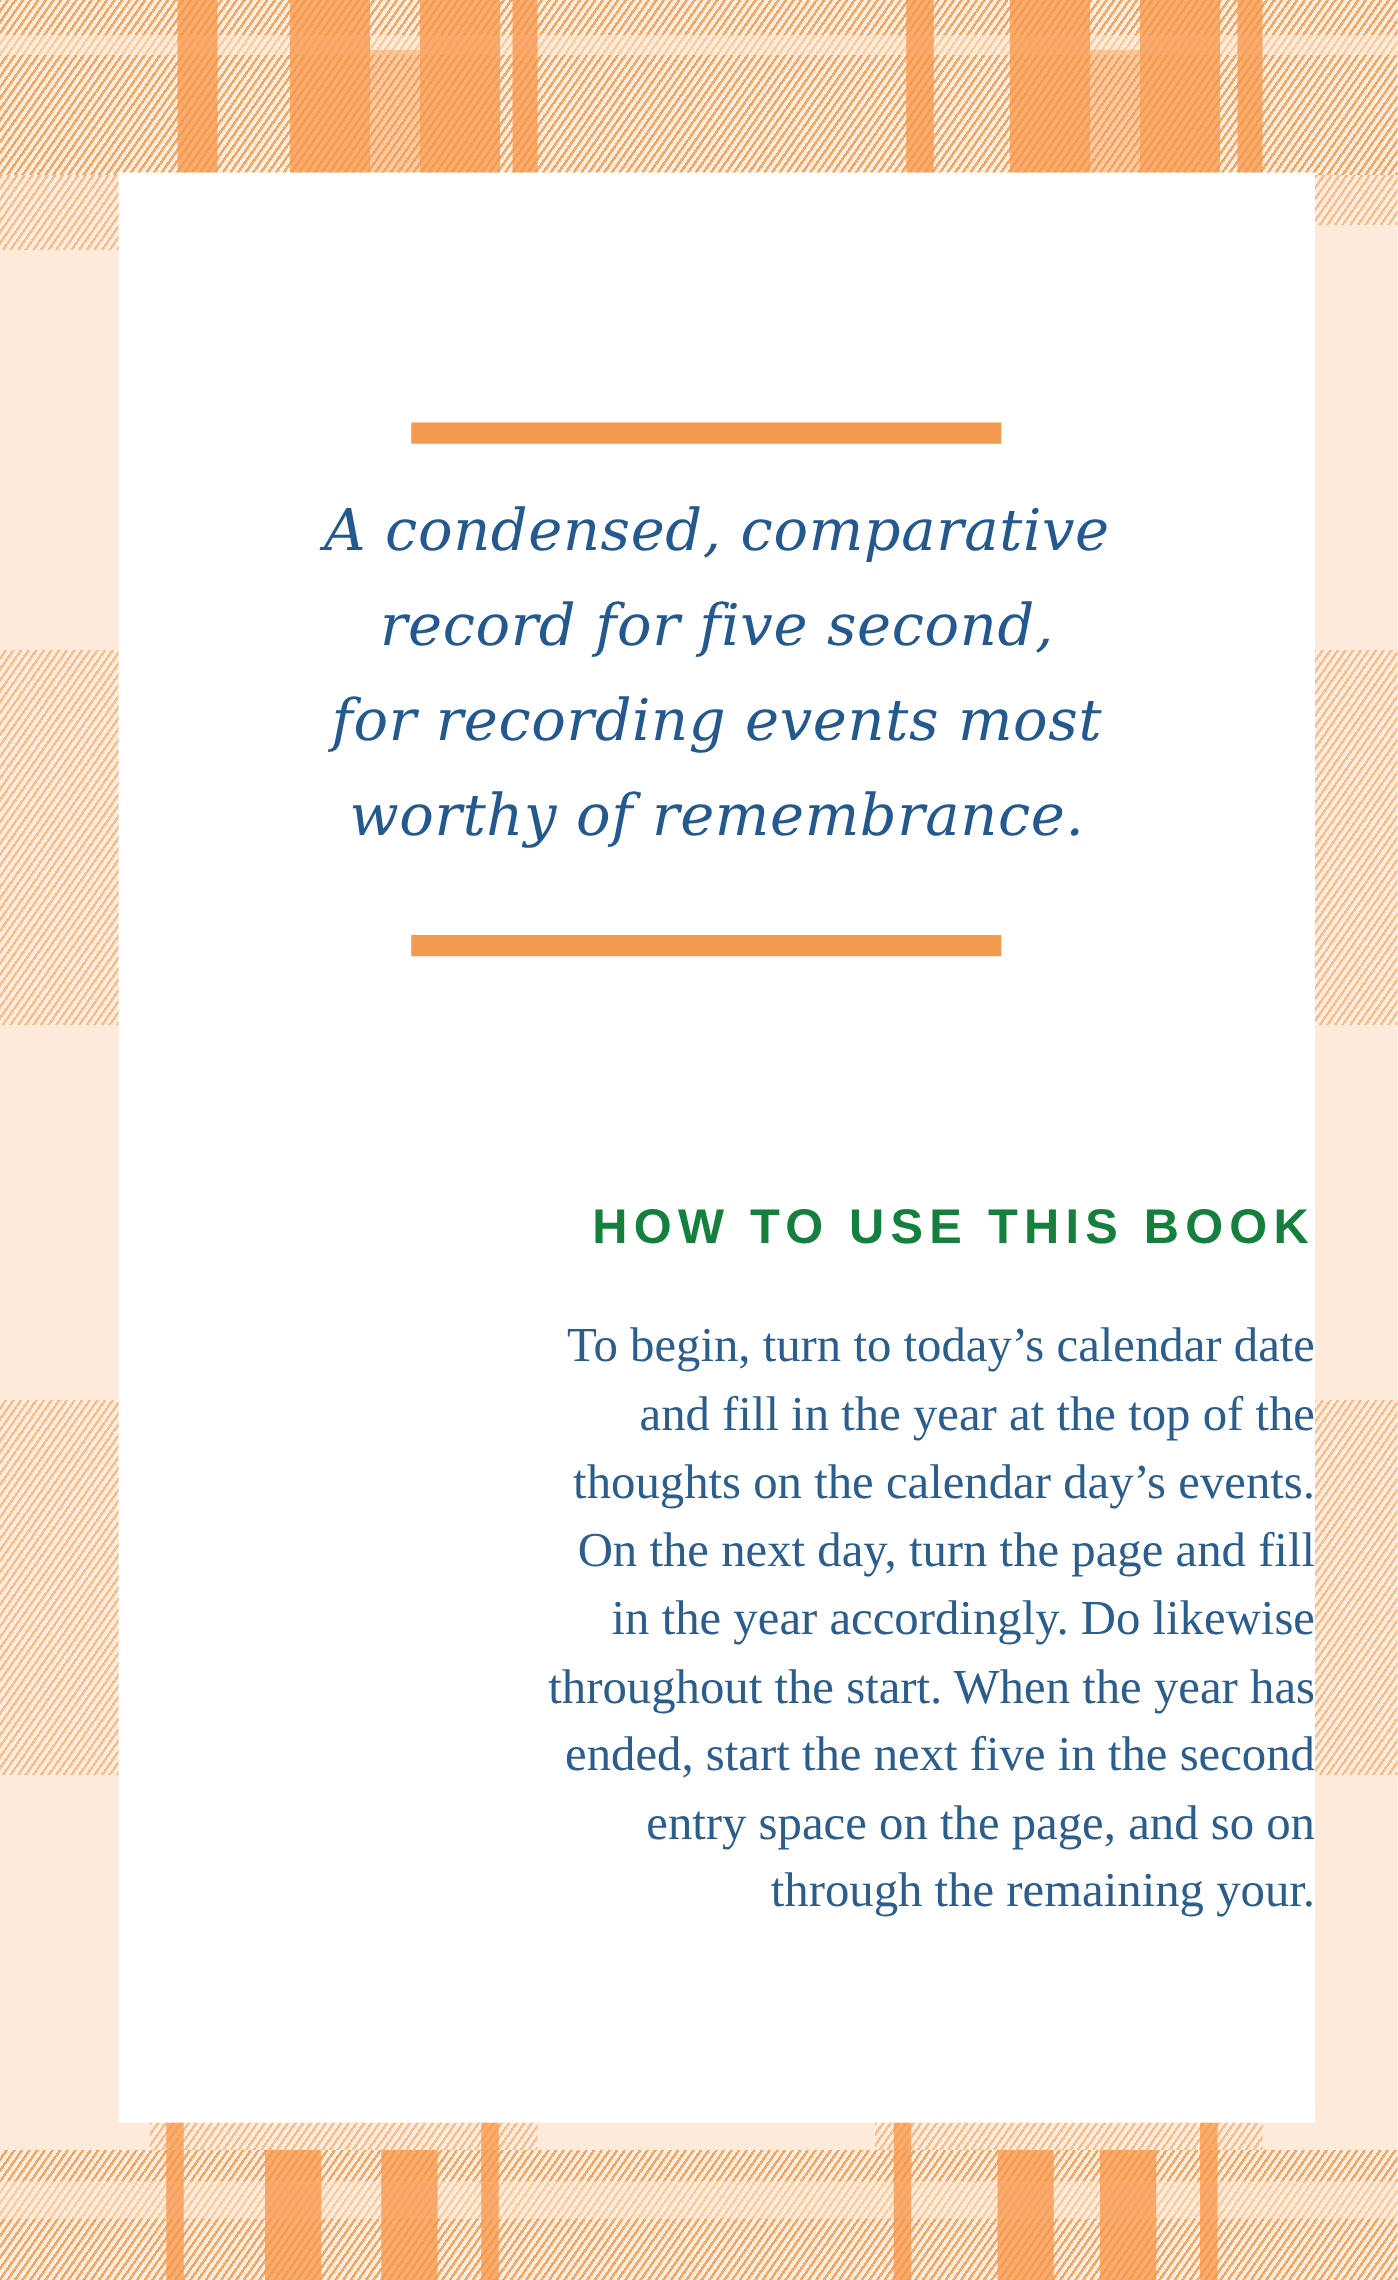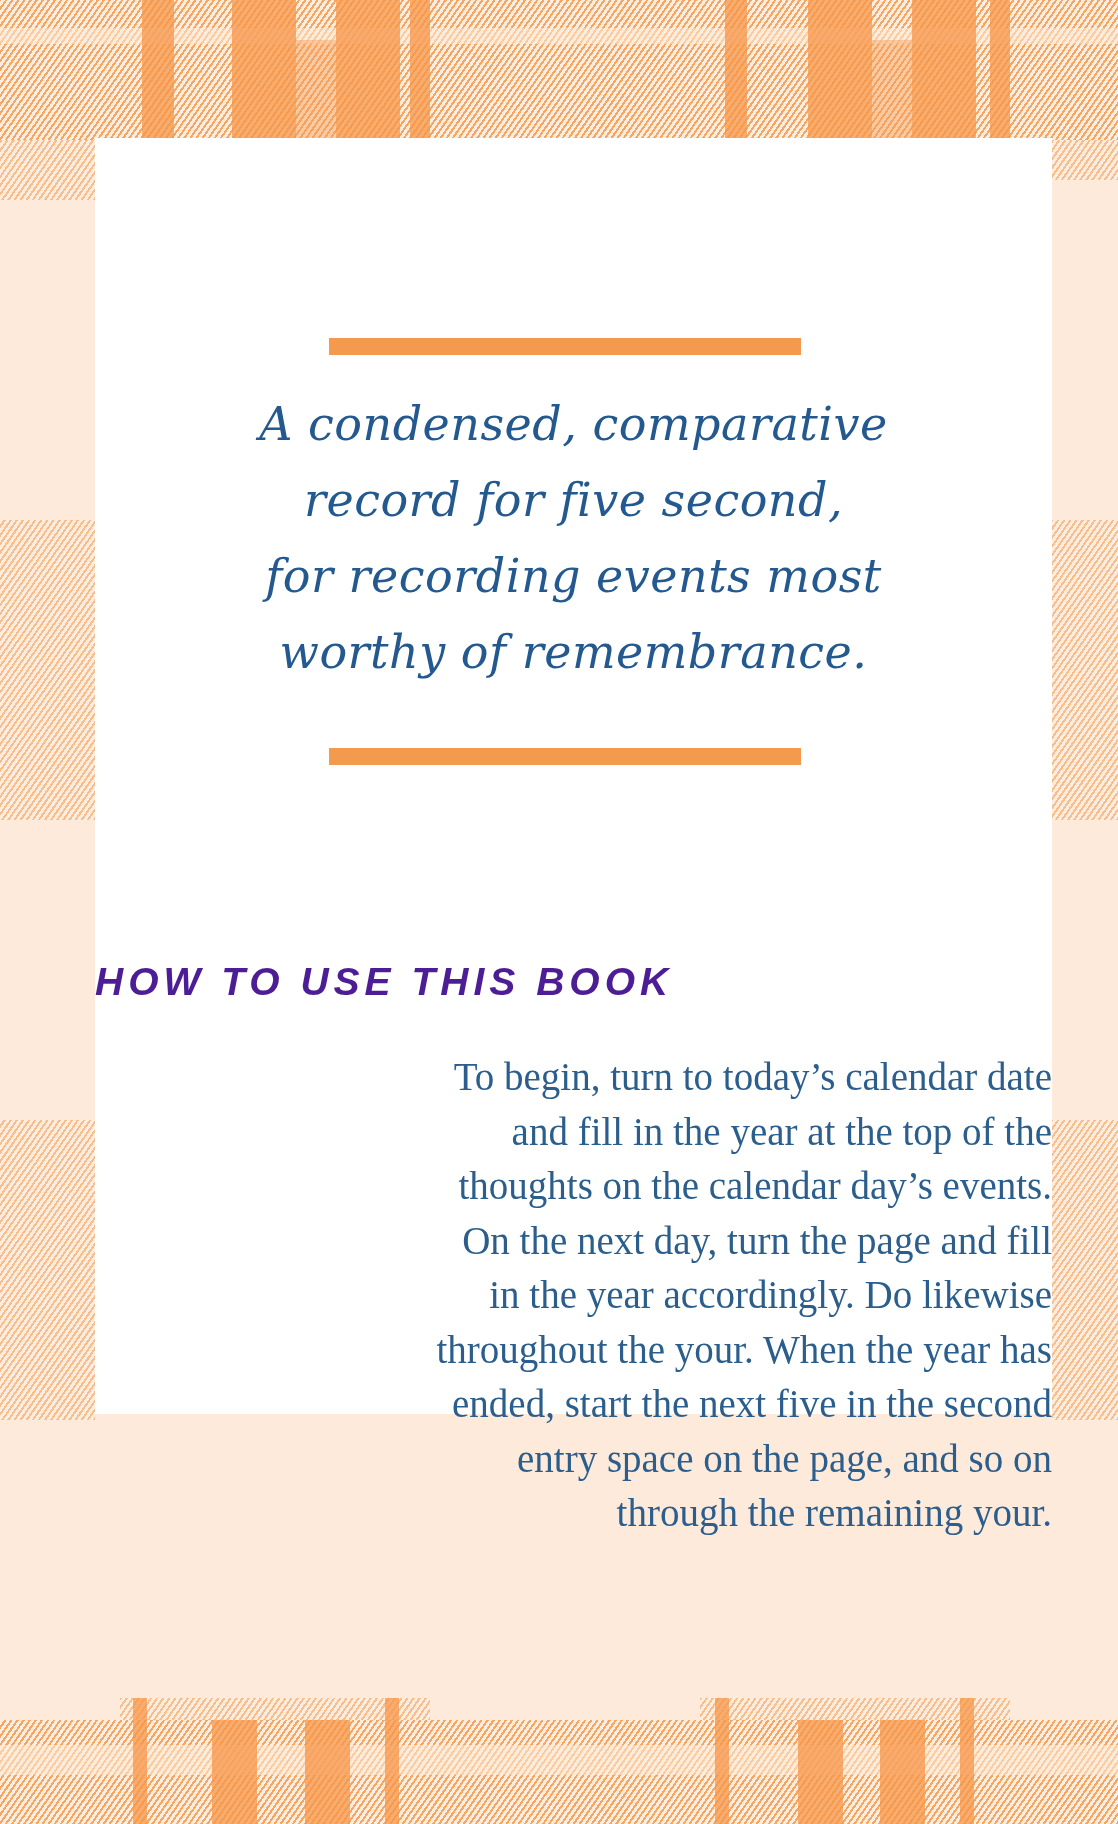--- a/index.html
+++ b/index.html
@@ -20,40 +20,40 @@
     background-image: repeating-linear-gradient(
       -55deg,
       rgba(243,154,78,0.55) 0px, rgba(243,154,78,0.55) 2px,
       rgba(255,240,225,0.5) 2px, rgba(255,240,225,0.5) 5px);
   }
   .solid { position:absolute; background:rgba(246,150,72,0.75); }
   .solid.soft { background:rgba(246,160,90,0.45); }
   .pale { position:absolute; background:rgba(255,235,215,0.55); }
 
   .panel {
-    position:absolute; left:95px; top:138px; width:957px; height:1276px;
+    position:absolute; left:95px; top:138px; width:957px; height:1560px;
     background:#FFFFFF;
   }
   .bar {
     position:absolute; left:234px; width:472px; height:17px;
     background:#F39A4E;
   }
   .tagline {
     position:absolute; left:0; right:0; top:392px;
     text-align:center;
     font-family:"DejaVu Serif", serif; font-style:italic;
     font-size:46px; line-height:76px; color:#23598F;
     letter-spacing:0.5px;
   }
   .tagline div { white-space:nowrap; }
   .heading {
     position:absolute; left:0; right:0; top:958px;
-    text-align:left;
+    text-align:right;
     font-family:"Liberation Sans", sans-serif; font-weight:bold;
-    font-size:39px; letter-spacing:5px; color:#4c1d95;font-style:italic;
+    font-size:39px; letter-spacing:5px; color:#15803d;
   }
   .body-text {
     position:absolute; left:0; right:0; top:1049px;
     text-align:right;
     font-family:"Liberation Serif", serif;
     font-size:39px; line-height:54.5px; color:#2B5E8C;
   }
   .body-text div { white-space:nowrap; }
 </style>
 </head>
@@ -108,18 +108,18 @@
   <div class="bar" style="top:610px;"></div>
 
   <div class="heading" style="top:822px;">HOW TO USE THIS BOOK</div>
 
   <div class="body-text" style="top:912px;">
     <div>To begin, turn to today’s calendar date</div>
     <div>and fill in the year at the top of the</div>
     <div>thoughts on the calendar day’s events.</div>
     <div>On the next day, turn the page and fill</div>
     <div>in the year accordingly. Do likewise</div>
-    <div>throughout the your. When the year has</div>
+    <div>throughout the start. When the year has</div>
     <div>ended, start the next five in the second</div>
     <div>entry space on the page, and so on</div>
     <div>through the remaining your.</div>
   </div>
 </div>
 
 </body></html>

